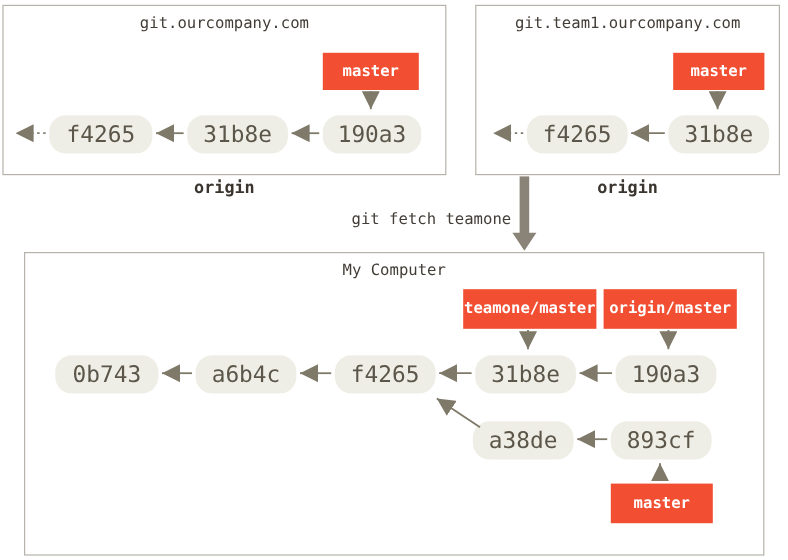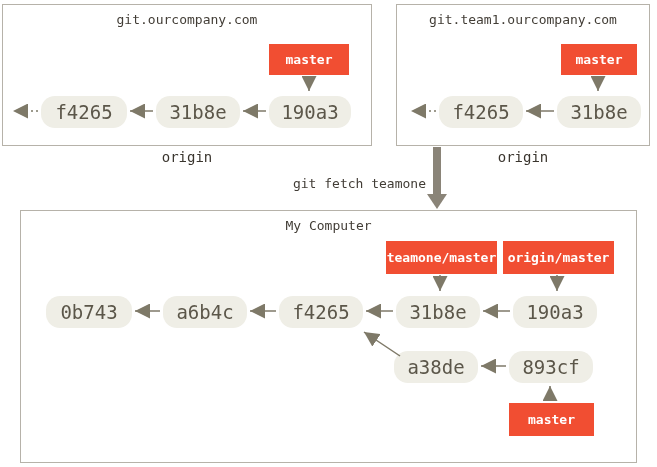--- a/index.html
+++ b/index.html
@@ -18,21 +18,21 @@
   .commit{
     position:absolute;height:32px;border-radius:14px;background:#efeee6;
     color:#5b5649;font-size:19px;line-height:32px;text-align:center;z-index:2;
   }
   .branch{
     position:absolute;height:31px;background:#f14e32;color:#ffffff;
     font-size:13px;line-height:31px;text-align:center;z-index:2;font-weight:bold;
   }
   .branch.tall{height:33px;line-height:33px;}
   .server-label{
-    position:absolute;text-align:center;font-size:14px;font-weight:normal;color:#3a352e;z-index:2;
+    position:absolute;text-align:center;font-size:14px;font-weight:bold;color:#3a352e;z-index:2;
   }
   .fetch-label{
     position:absolute;left:230px;top:176px;width:196px;text-align:right;
     font-size:13px;color:#423d36;z-index:2;
   }
 </style>
 </head>
 <body>
 
 <div class="canvas">

